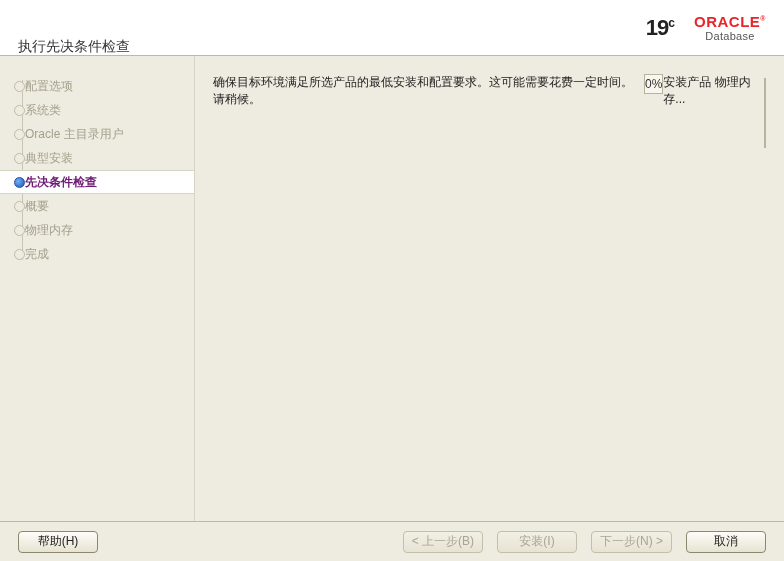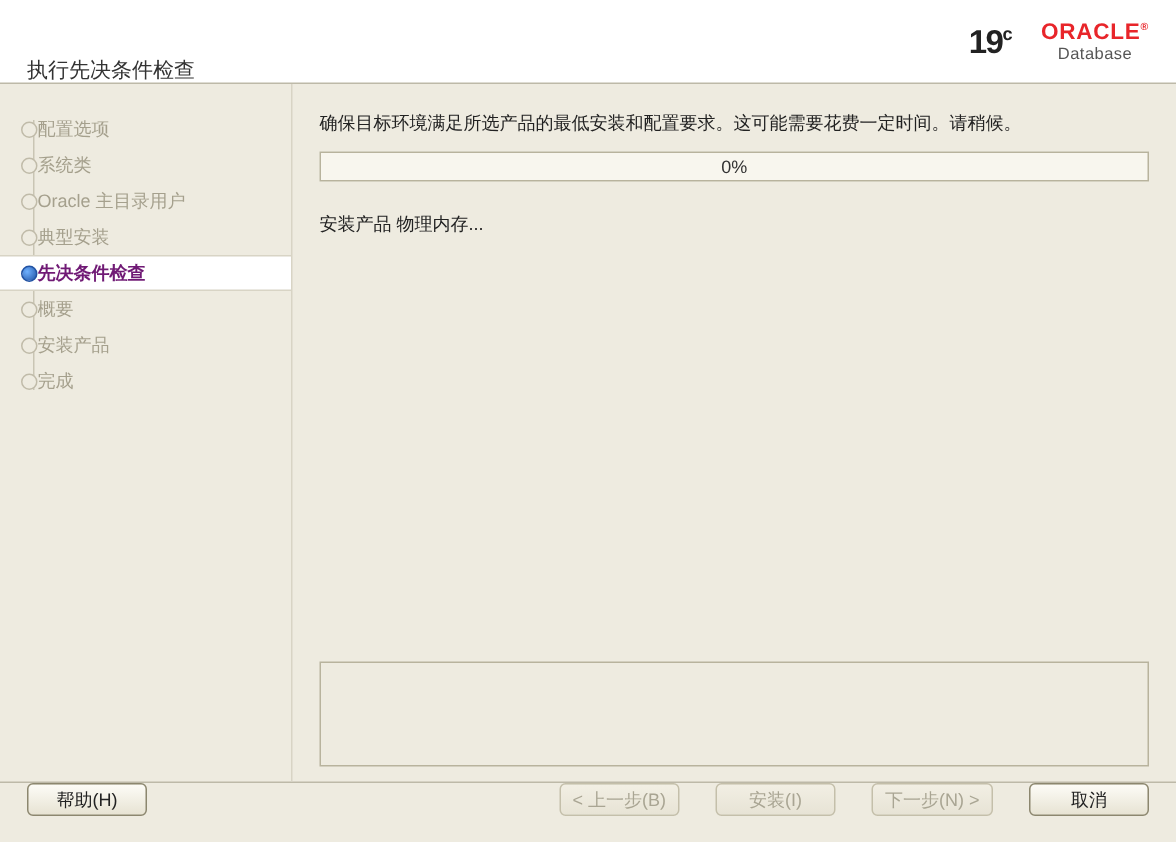--- a/index.html
+++ b/index.html
@@ -101,21 +101,21 @@
   }
   .step.active .dot {
     border-color: #2152a3;
     background: radial-gradient(circle at 35% 35%, #6fb1ff, #2152a3);
   }
   .step-label { white-space: nowrap; overflow: hidden; text-overflow: ellipsis; }
   .main {
     flex: 1;
     padding: 18px 18px 10px 18px;
     display: flex;
-    flex-direction: column;
+    flex-direction: row;
   }
   .status-text { color: #222; margin-bottom: 10px; }
   .progress-outer {
     height: 20px;
     border: 1px solid #b8b39d;
     background: #f8f6ee;
     display: flex;
     align-items: center;
     justify-content: center;
     margin-bottom: 20px;
@@ -133,22 +133,23 @@
     height: 70px;
     border: 1px solid #b8b39d;
     background: #eeebe0;
     margin-top: 4px;
   }
   .footer {
     height: 40px;
     border-top: 1px solid #bdb9a8;
     background: #eeebe0;
     display: flex;
+    align-items: center;
     padding: 0 18px;
-    gap: 24px;
+    gap: 14px;
   }
   .footer-spacer { flex: 1; }
   button.btn {
     height: 22px;
     min-width: 80px;
     padding: 0 8px;
     font-size: 12px;
     border: 1px solid #8c876f;
     border-radius: 4px;
     background: linear-gradient(#fdfcf7, #e7e3d3);
@@ -202,21 +203,21 @@
     <div class="step active">
       <span class="dot"></span>
       <span class="step-label">先决条件检查</span>
     </div>
     <div class="step">
       <span class="dot"></span>
       <span class="step-label">概要</span>
     </div>
     <div class="step">
       <span class="dot"></span>
-      <span class="step-label">安装产品</span>
+      <span class="step-label">物理内存</span>
     </div>
     <div class="step">
       <span class="dot"></span>
       <span class="step-label">完成</span>
     </div>
   </div>
 
   <div class="main">
     <div class="status-text">确保目标环境满足所选产品的最低安装和配置要求。这可能需要花费一定时间。请稍候。</div>
     <div class="progress-outer">

